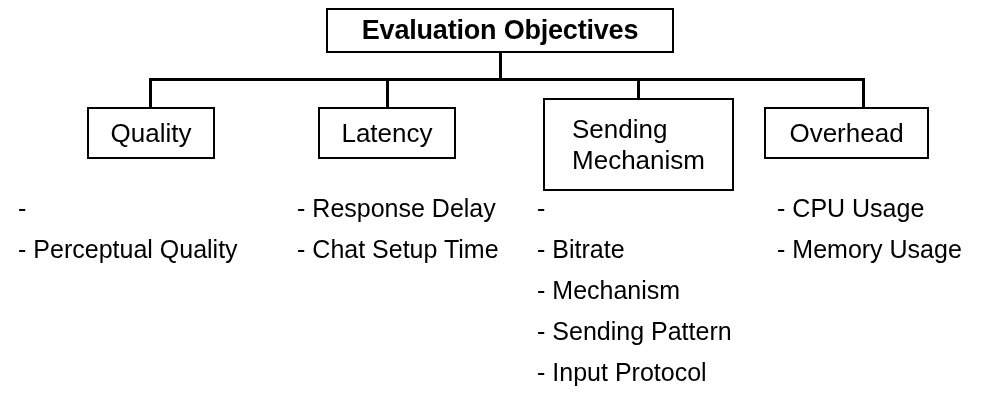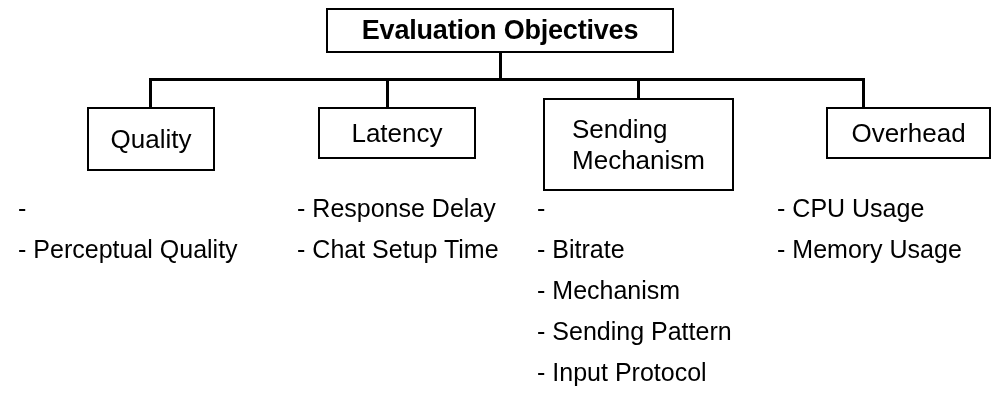--- a/index.html
+++ b/index.html
@@ -38,24 +38,24 @@
     width: 348px;
     height: 45px;
     font-size: 27px;
     font-weight: bold;
     letter-spacing: -0.2px;
   }
   .node-l2 {
     font-size: 26px;
     font-weight: normal;
   }
-  .node-quality  { left: 87px;  top: 107px; width: 128px; height: 64px; }
-  .node-latency  { left: 318px; top: 107px; width: 158px; height: 52px; }
+  .node-quality  { left: 87px;  top: 107px; width: 128px; height: 52px; }
+  .node-latency  { left: 318px; top: 107px; width: 138px; height: 52px; }
   .node-internal { left: 543px; top: 98px;  width: 191px; height: 93px; }
-  .node-overhead { left: 826px; top: 107px; width: 165px; height: 52px; }
+  .node-overhead { left: 764px; top: 107px; width: 165px; height: 52px; }
 
   .node-internal .node-text {
     display: block;
     white-space: pre-line;
   }
 
   
   .conn {
     position: absolute;
     background: #000000;

